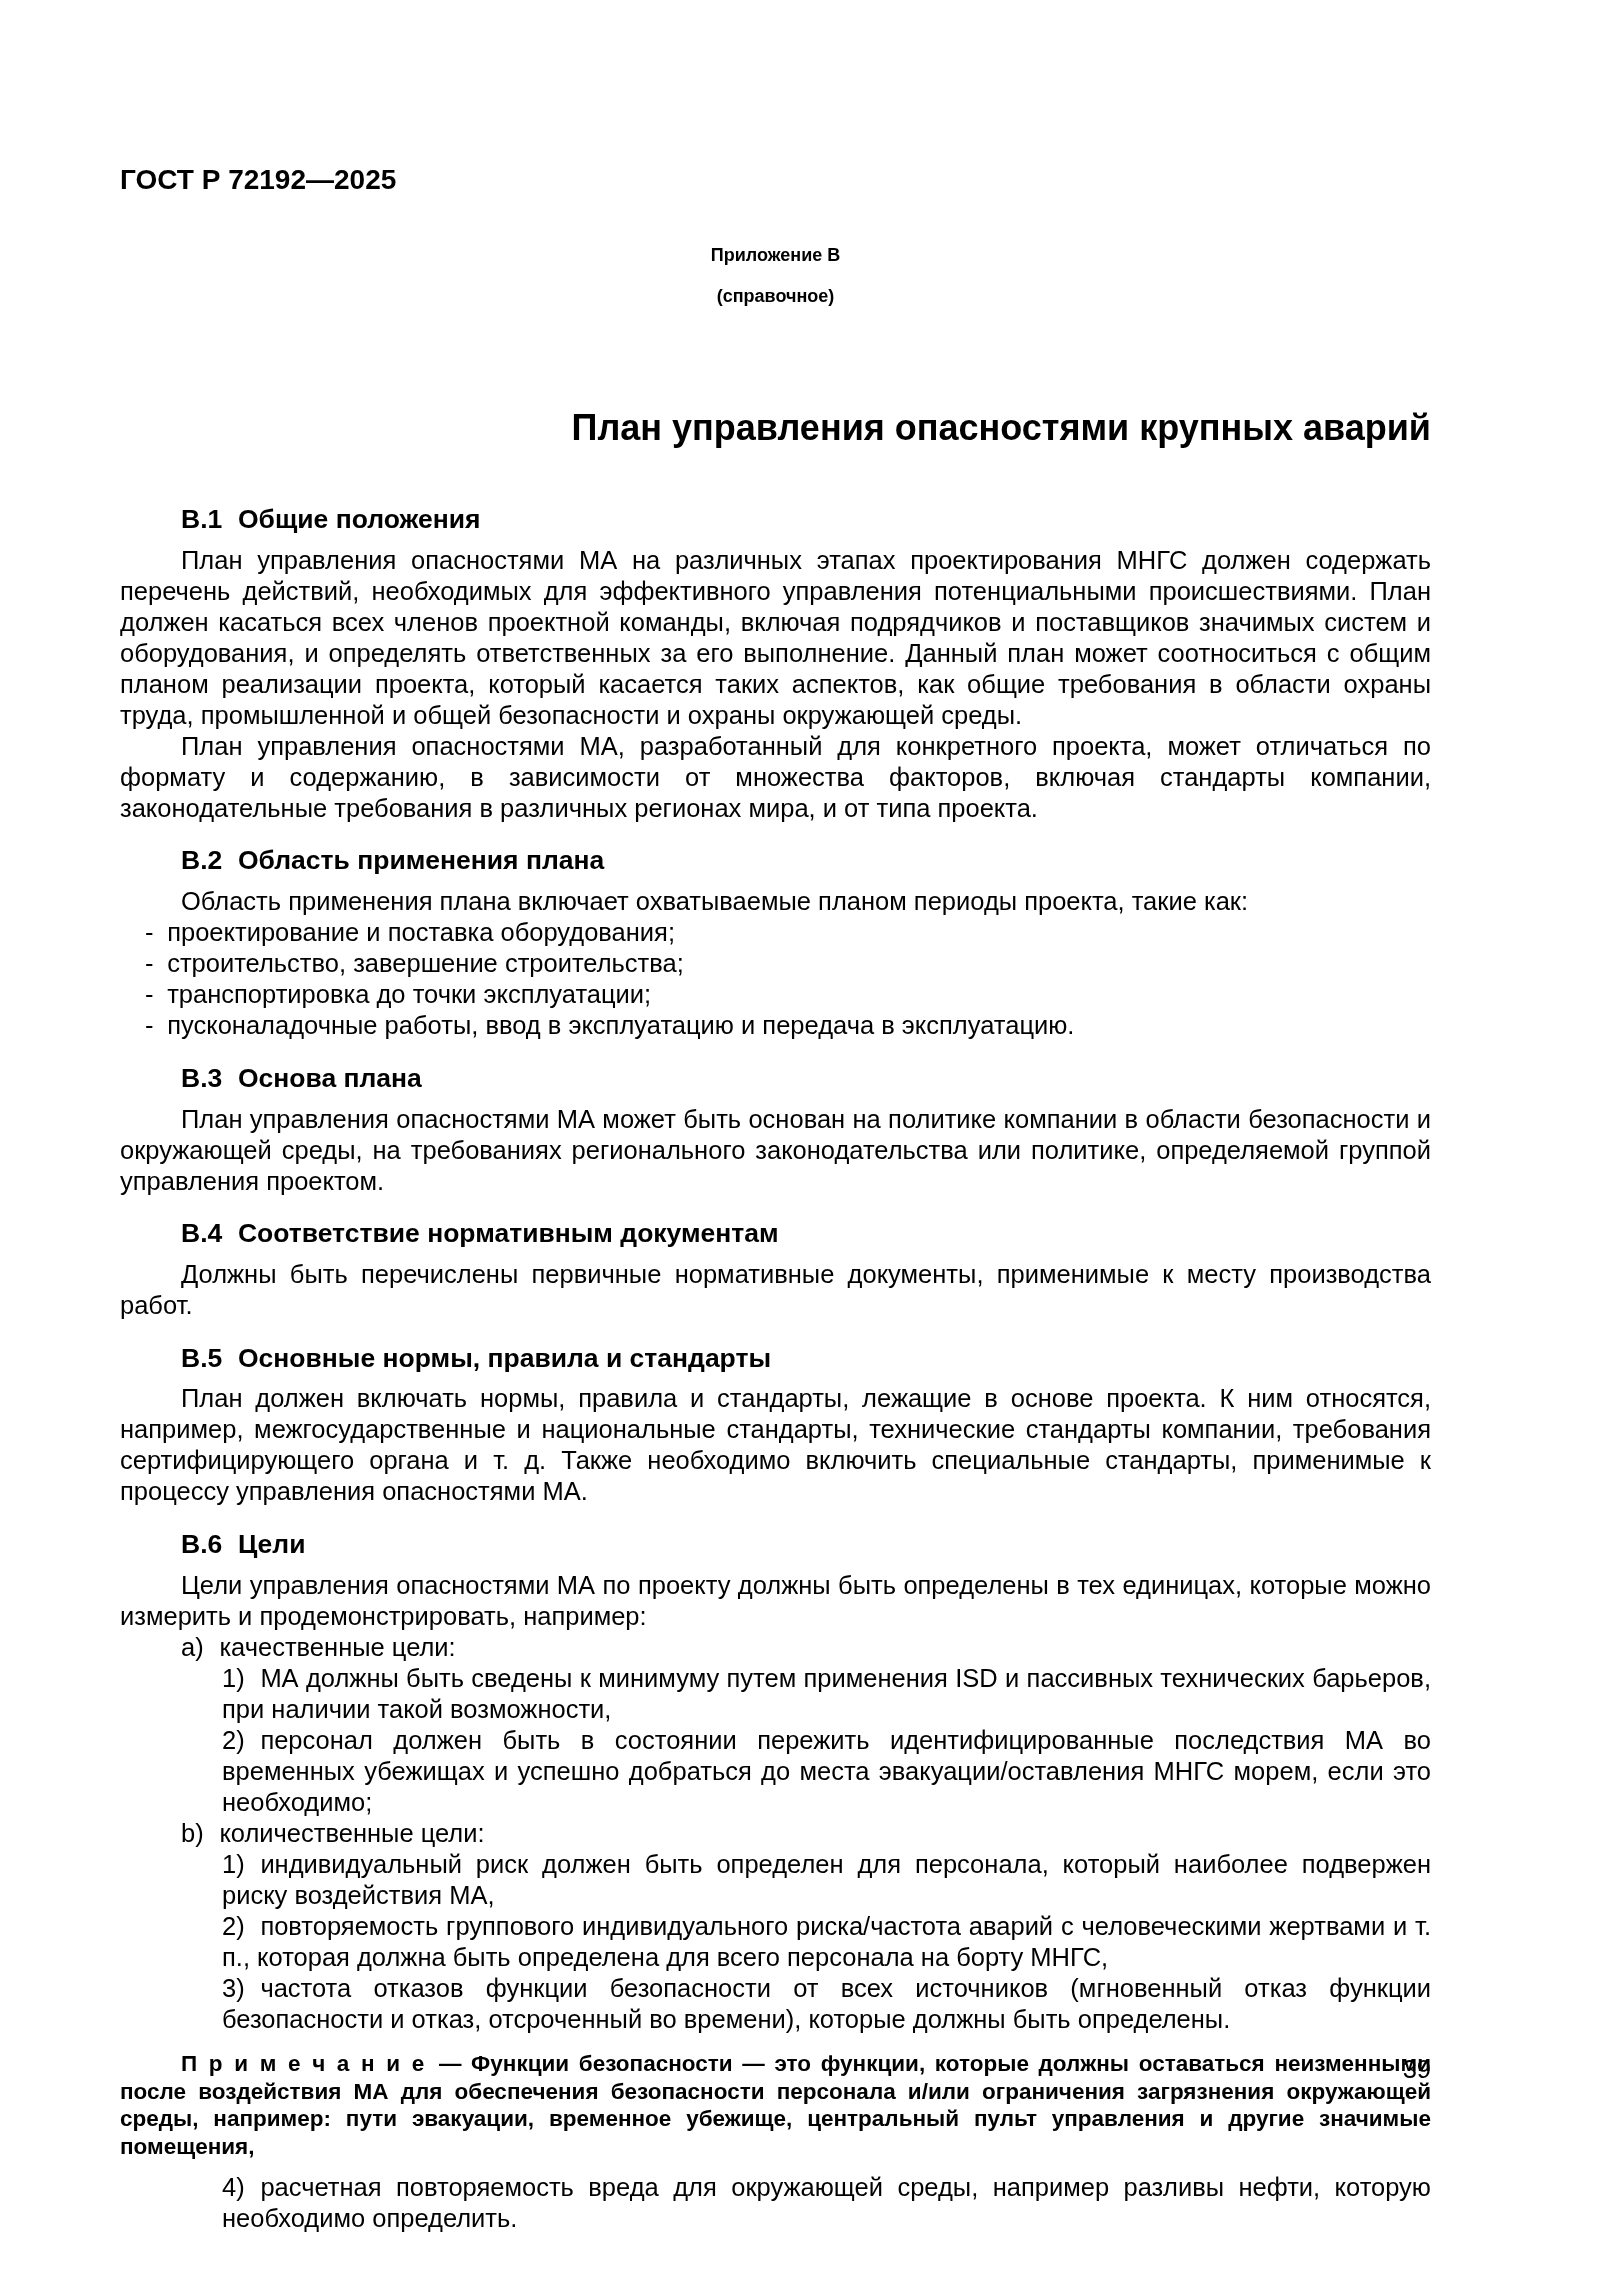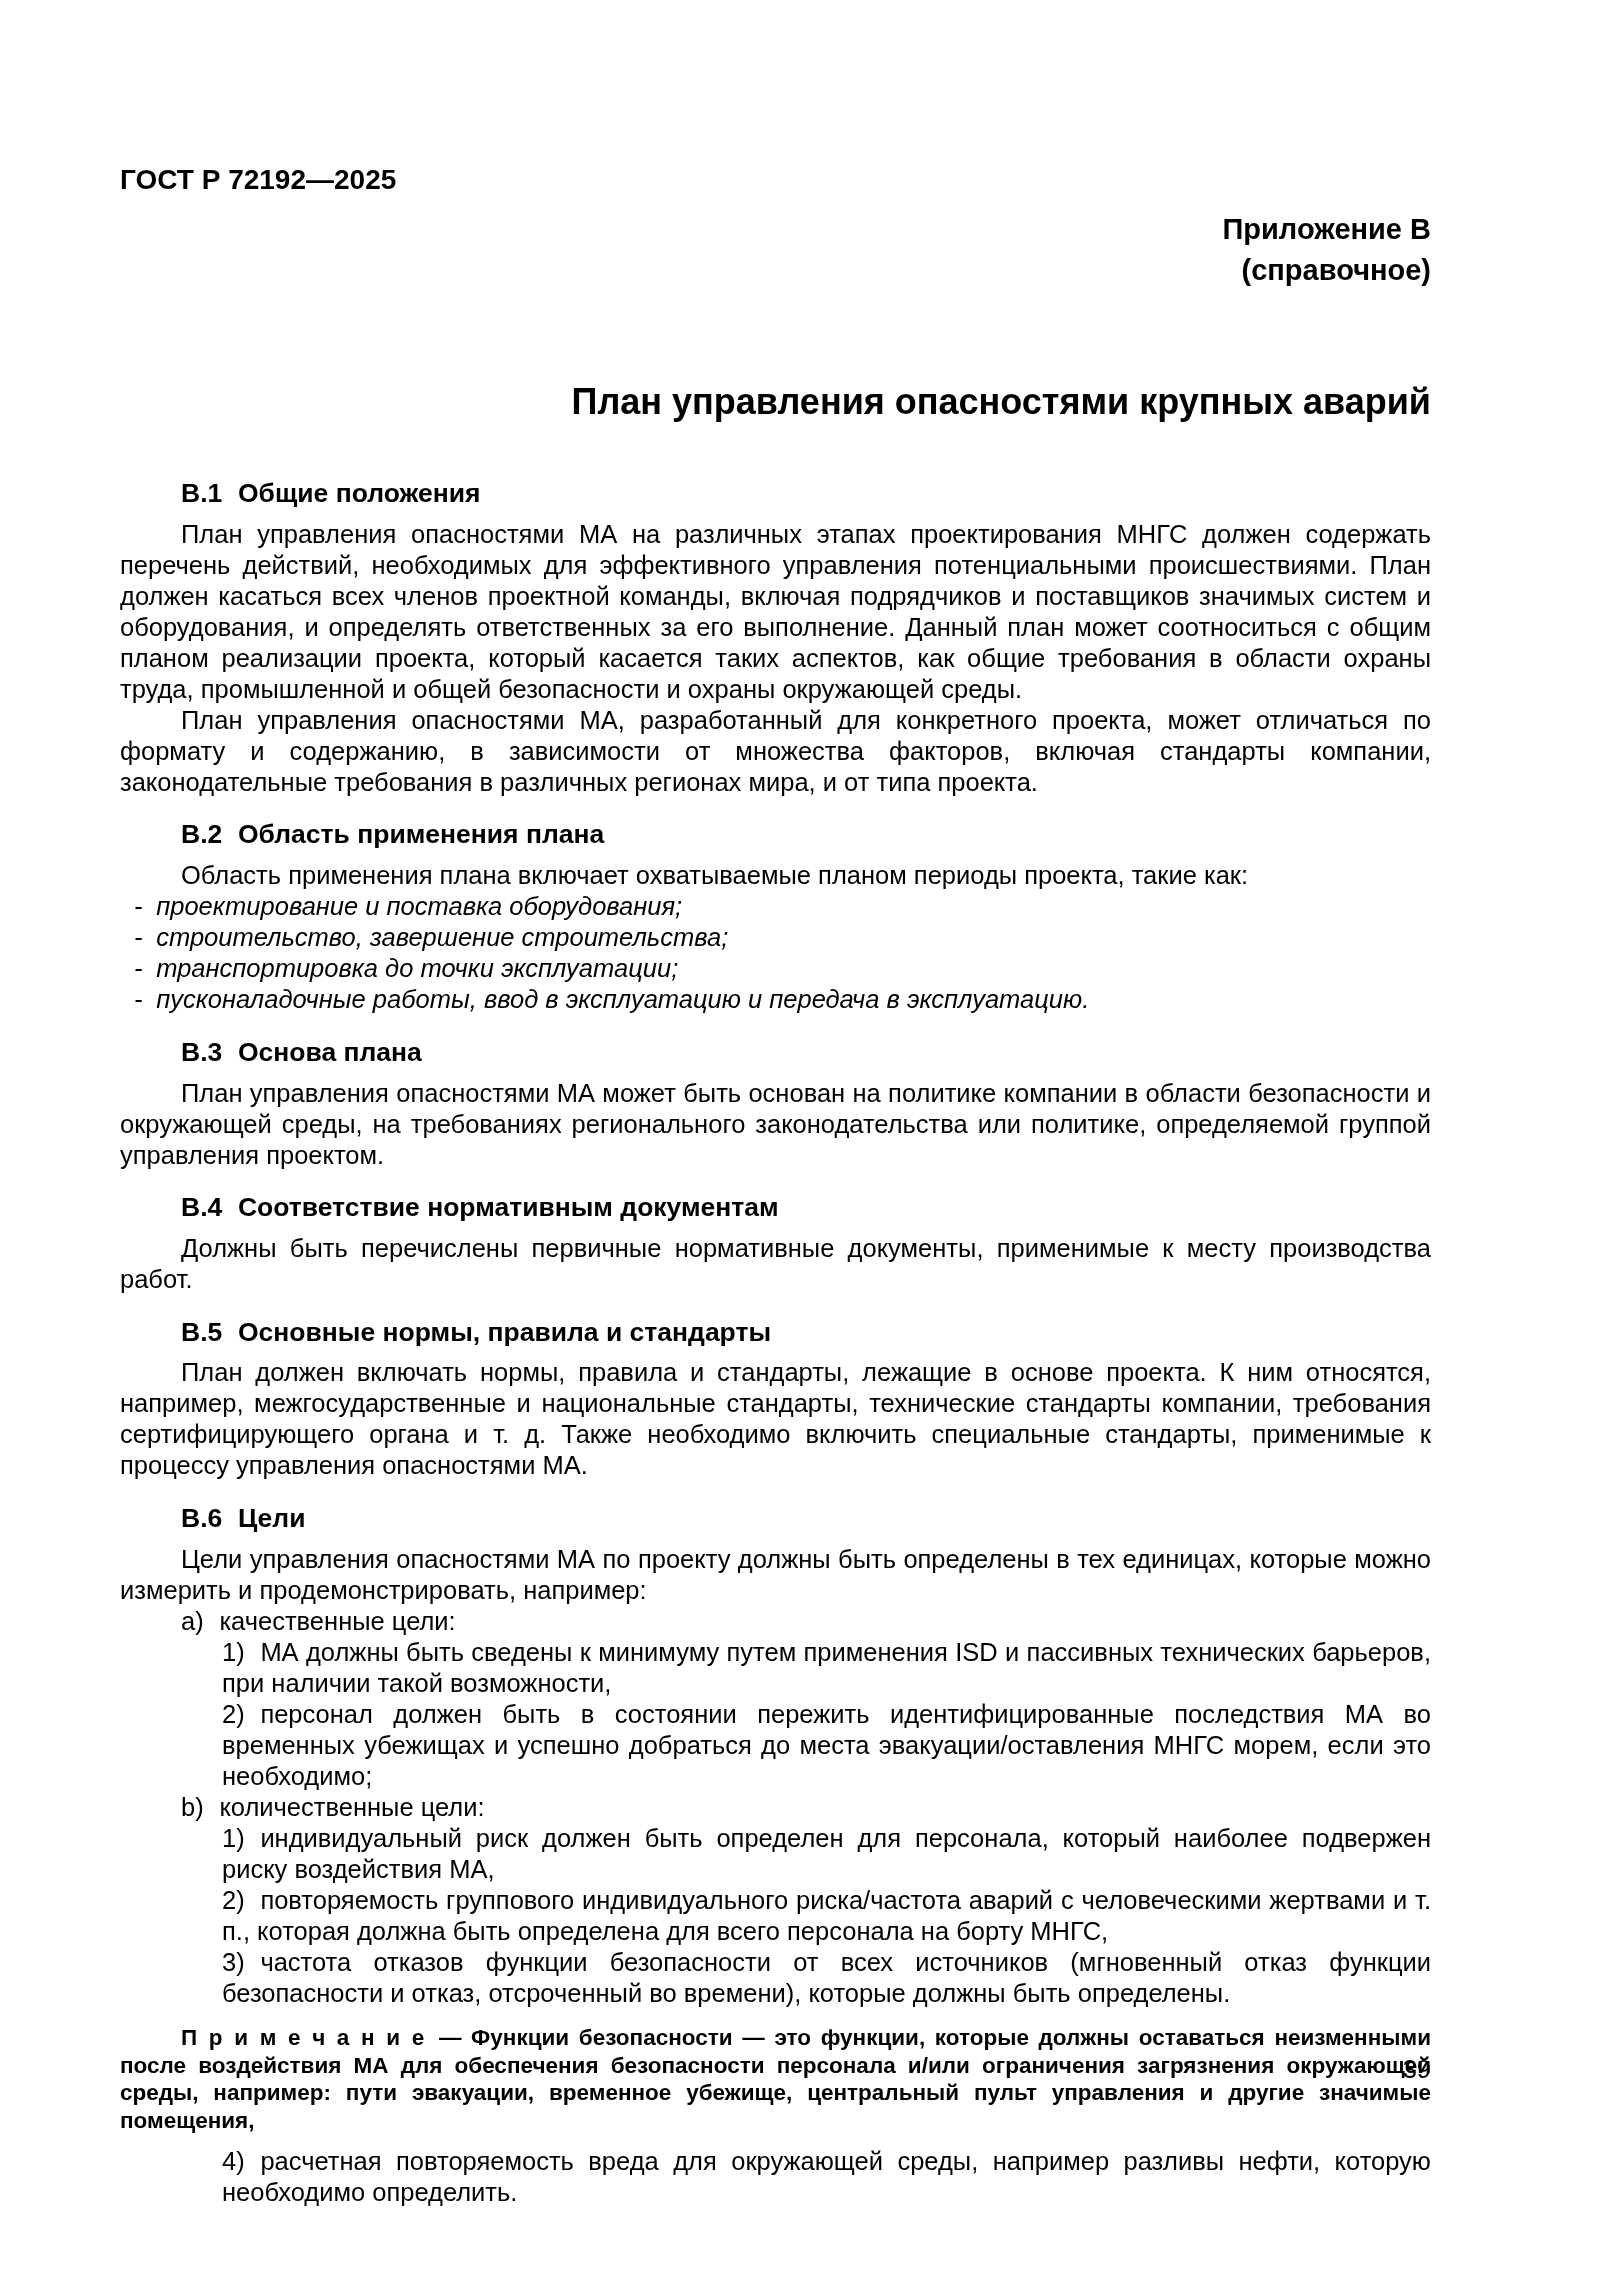--- a/index.html
+++ b/index.html
@@ -20,24 +20,24 @@
     top: 0;
     width: 1311px;
   }
   .doc-header {
     padding-top: 163px;
     font-weight: bold;
     font-size: 28px;
     line-height: 33px;
   }
   .appendix {
-    margin-top: 13px;
-    text-align: right;
+    margin-top: 39px;
+    text-align: center;
     font-weight: bold;
-    font-size: 29px;
+    font-size: 18px;
     line-height: 41px;
   }
   .doc-title {
     margin: 94px 0 0 0;
     text-align: right;
     font-weight: bold;
     font-size: 36px;
     line-height: 33px;
   }
   .sec-h {
@@ -46,21 +46,21 @@
     font-size: 26.5px;
     line-height: 31px;
   }
   .sec-h .sec-num { margin-right: 15.7px; }
   .first-sec { margin-top: 60px; }
   .para {
     margin: 0;
     text-indent: 61px;
     text-align: justify;
   }
-  .dash-item { margin-left: 14px; font-style: italic; }
+  .dash-item { margin-left: 25px; }
   .dash-item .marker { margin-right: 13.7px; }
   .item-a { margin-left: 61px; }
   .item-a .lbl { margin-right: 15.7px; }
   .item-n {
     margin-left: 102px;
     text-align: justify;
   }
   .item-n .lbl { margin-right: 15.7px; }
   .note {
     margin: 15.7px 0 11.8px 0;

